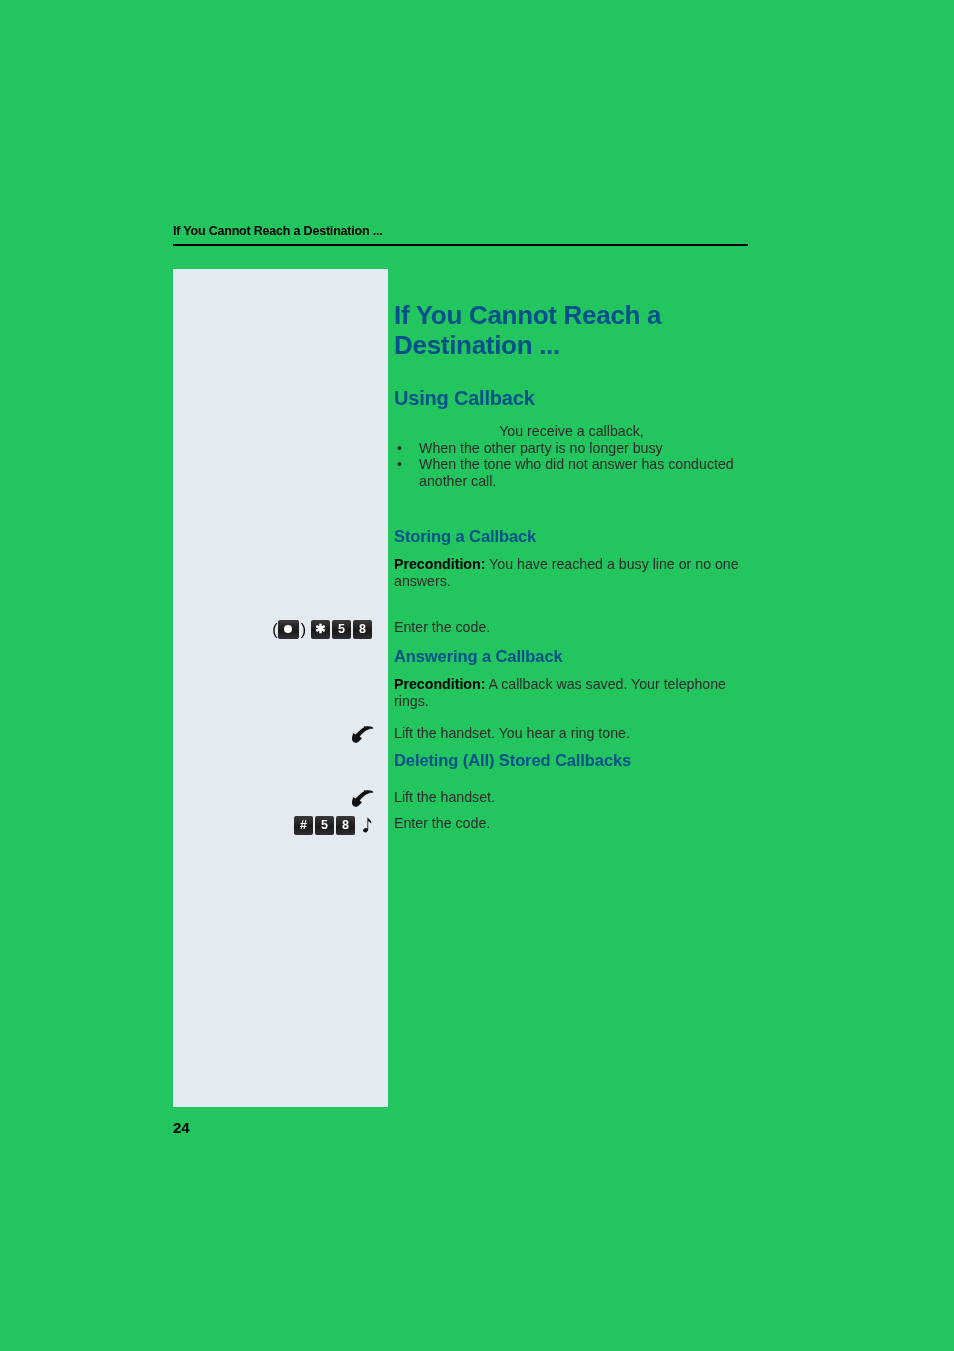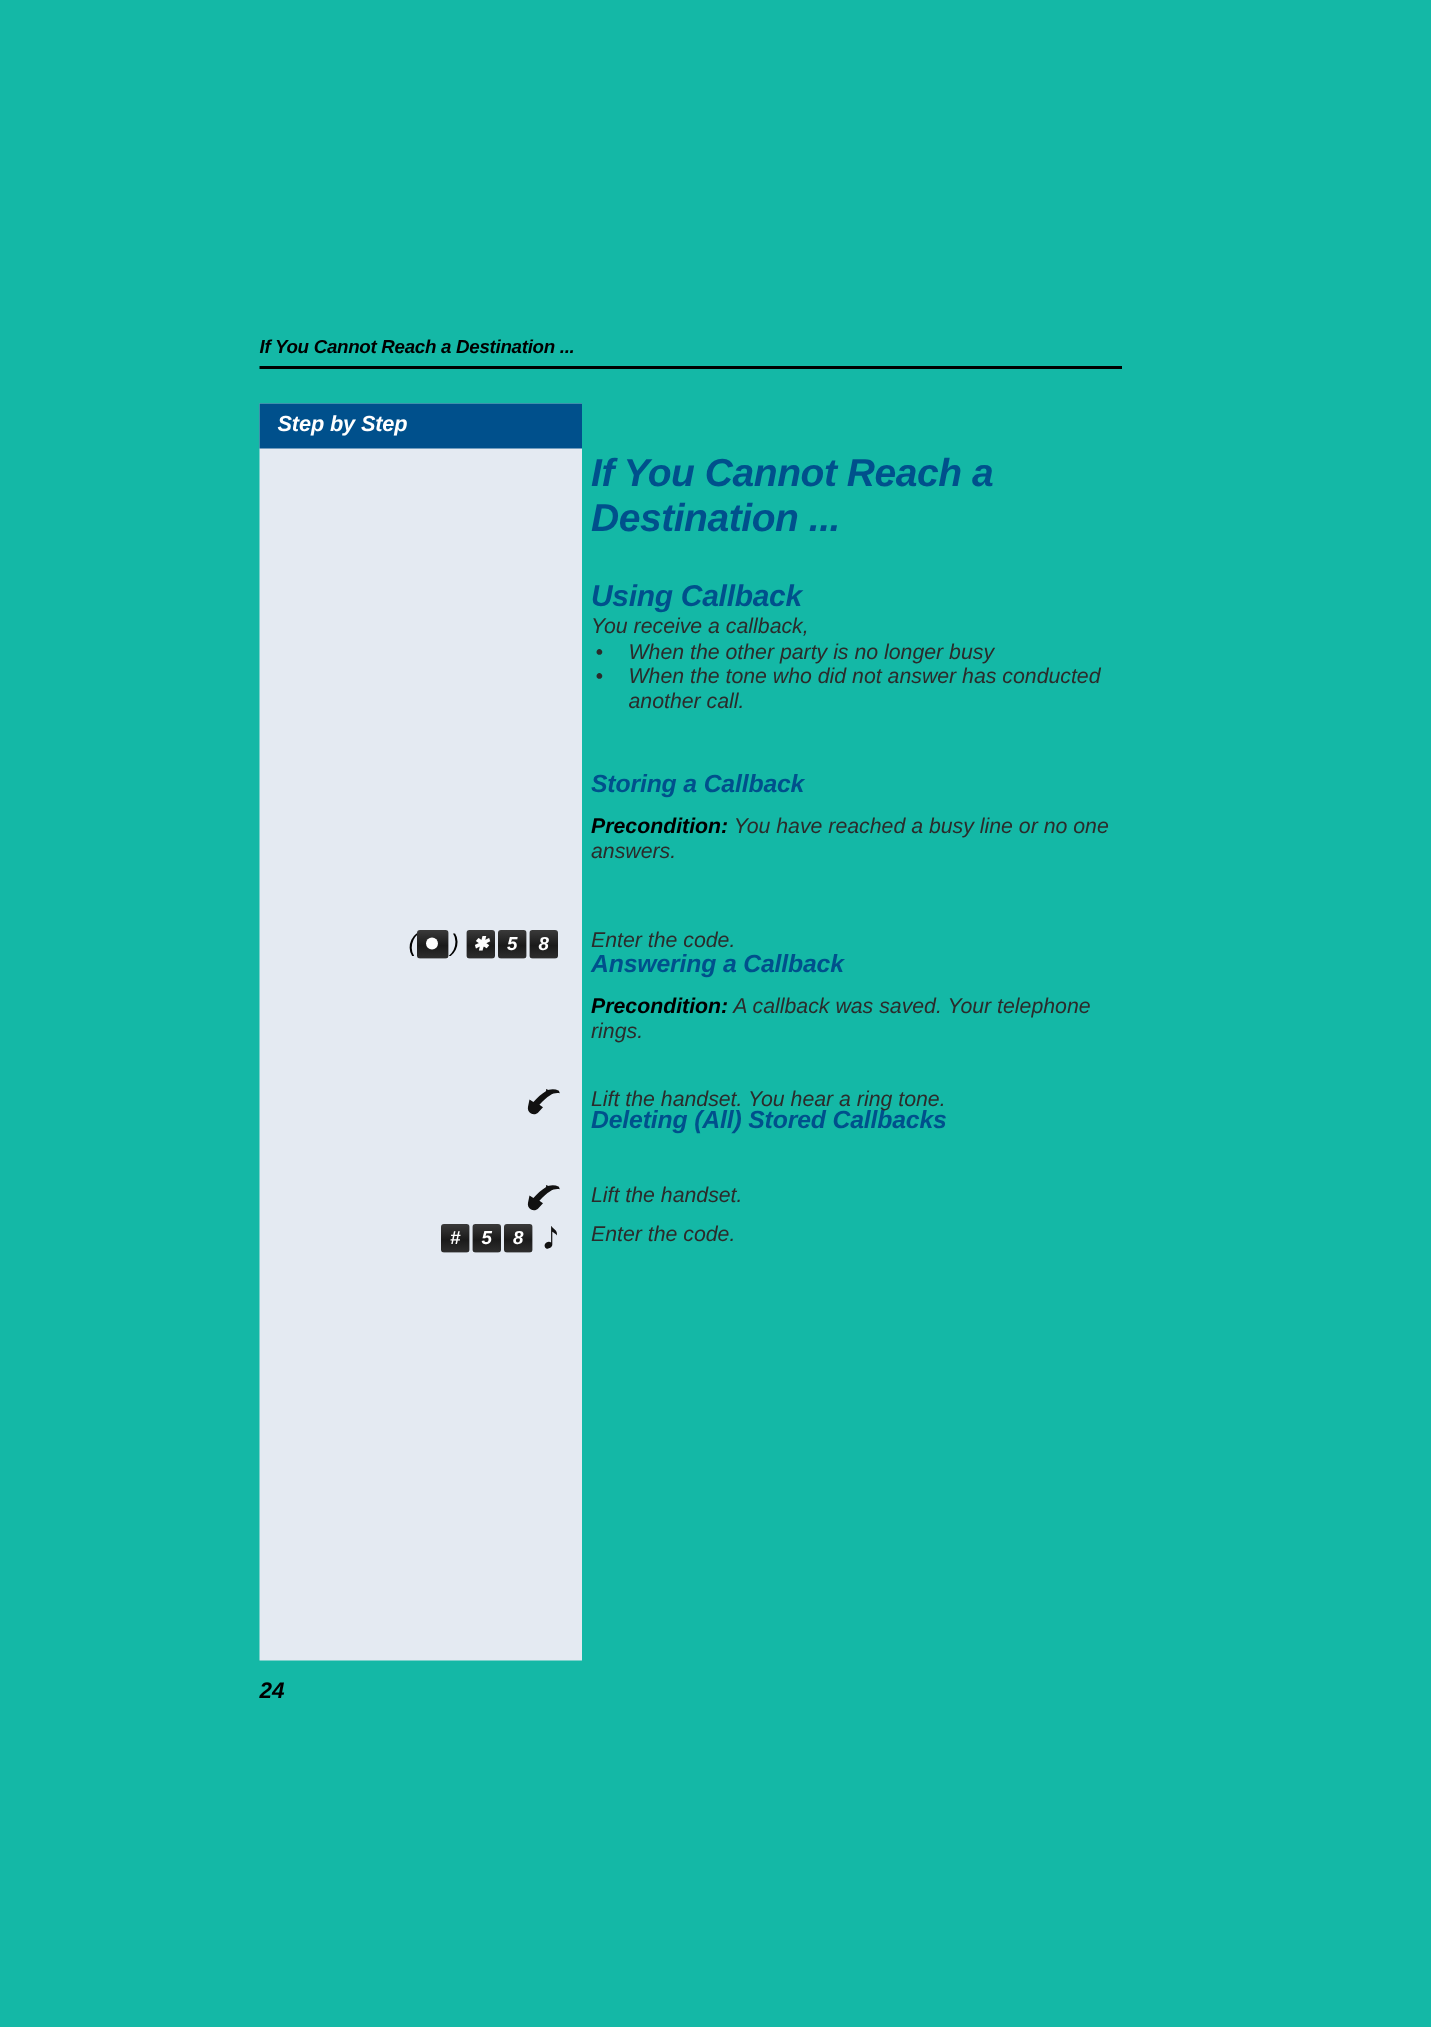--- a/index.html
+++ b/index.html
@@ -10,22 +10,21 @@
   body {
     width: 954px;
     height: 1351px;
     position: relative;
     font-family: "Liberation Sans", sans-serif;
     -webkit-font-smoothing: antialiased;
   }
   .page {
     position: absolute;
     inset: 0;
-    background: #14b8a6;
-    font-style: italic;
+    background: #22c55e;
   }
 
   
   .running-header {
     position: absolute;
     left: 173px;
     top: 224px;
     width: 576px;
     font-size: 12.5px;
     font-weight: bold;
@@ -102,21 +101,22 @@
     letter-spacing: -0.1px;
   }
 
   p.body {
     margin: 10px 0 0 0;
     font-size: 14.2px;
     line-height: 16.7px;
     color: #2b2b2b;
   }
   p.body.tight {
-    margin-top: 0;
+    margin-top: 13px;
+    text-align: center;
   }
   .lead {
     font-weight: bold;
     color: #000000;
   }
 
   ul.bullets {
     margin: 0;
     padding: 0;
     list-style: none;
@@ -235,23 +235,20 @@
 </style>
 </head>
 <body>
 
 <div class="page">
 
   <div class="running-header">If You Cannot Reach a Destination ...</div>
   <div class="header-rule"></div>
 
   <div class="side-panel"></div>
-  <div class="side-banner">
-    <span class="side-banner-label">Step by Step</span>
-  </div>
 
   <div class="content">
 
     <h1 class="title">If You Cannot Reach a Destination ...</h1>
 
     <h2 class="section">Using Callback</h2>
 
 
     <p class="body tight">You receive a callback,</p>
 

